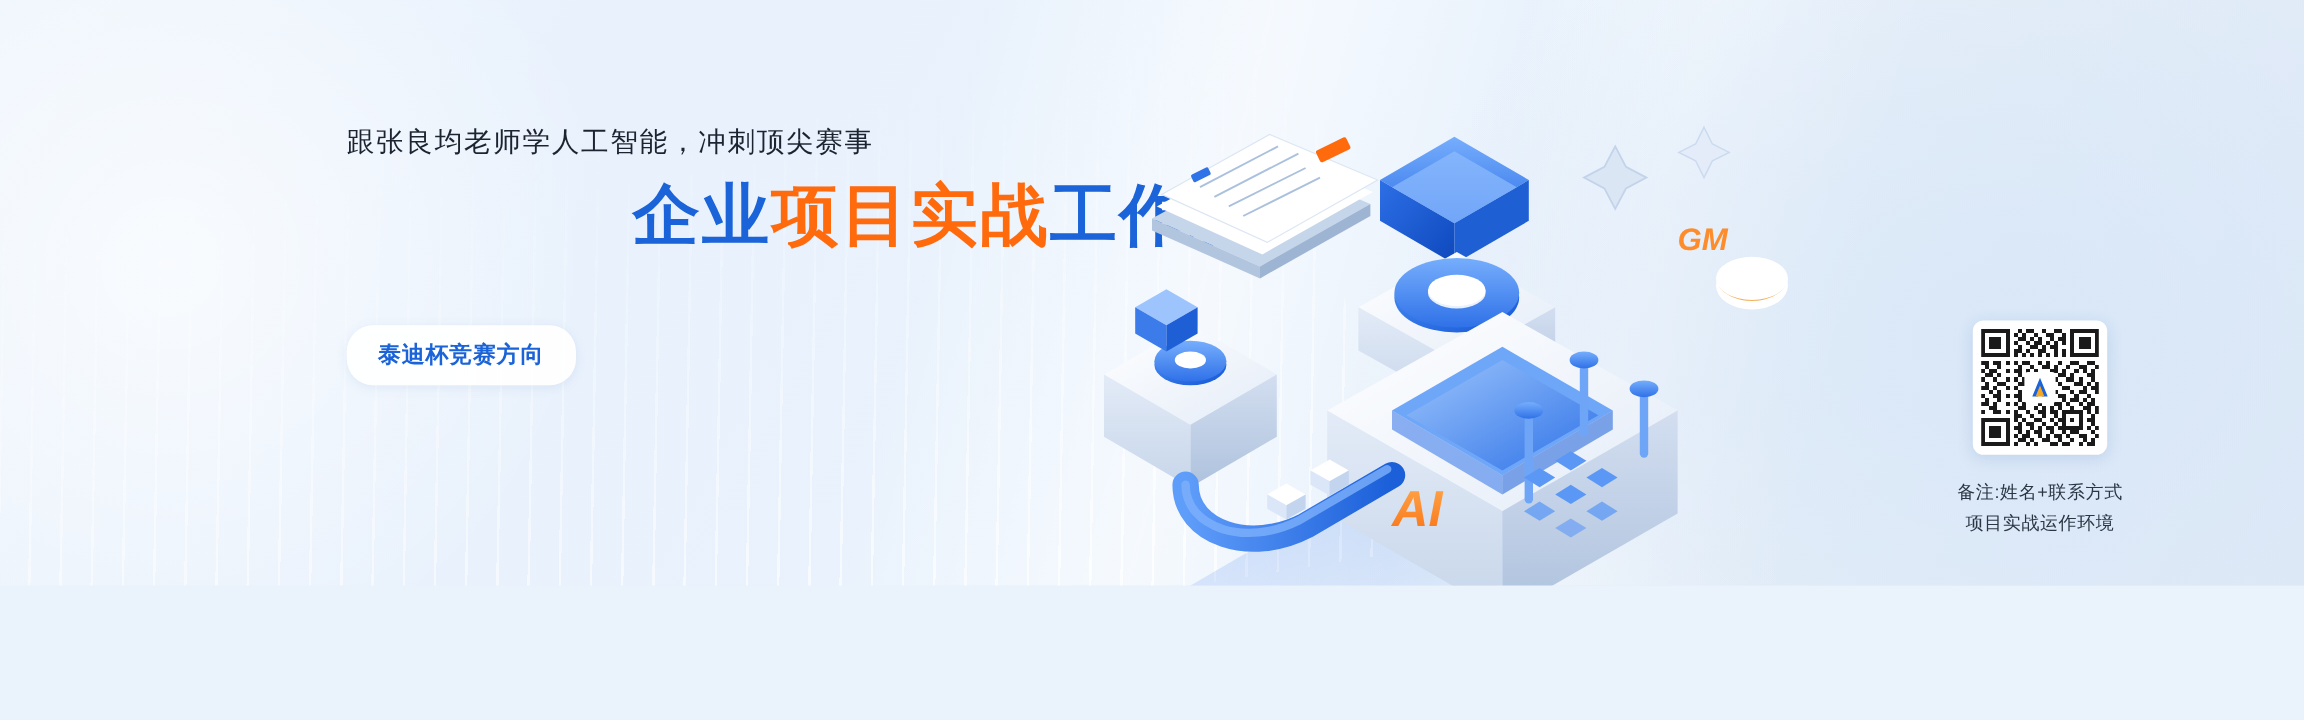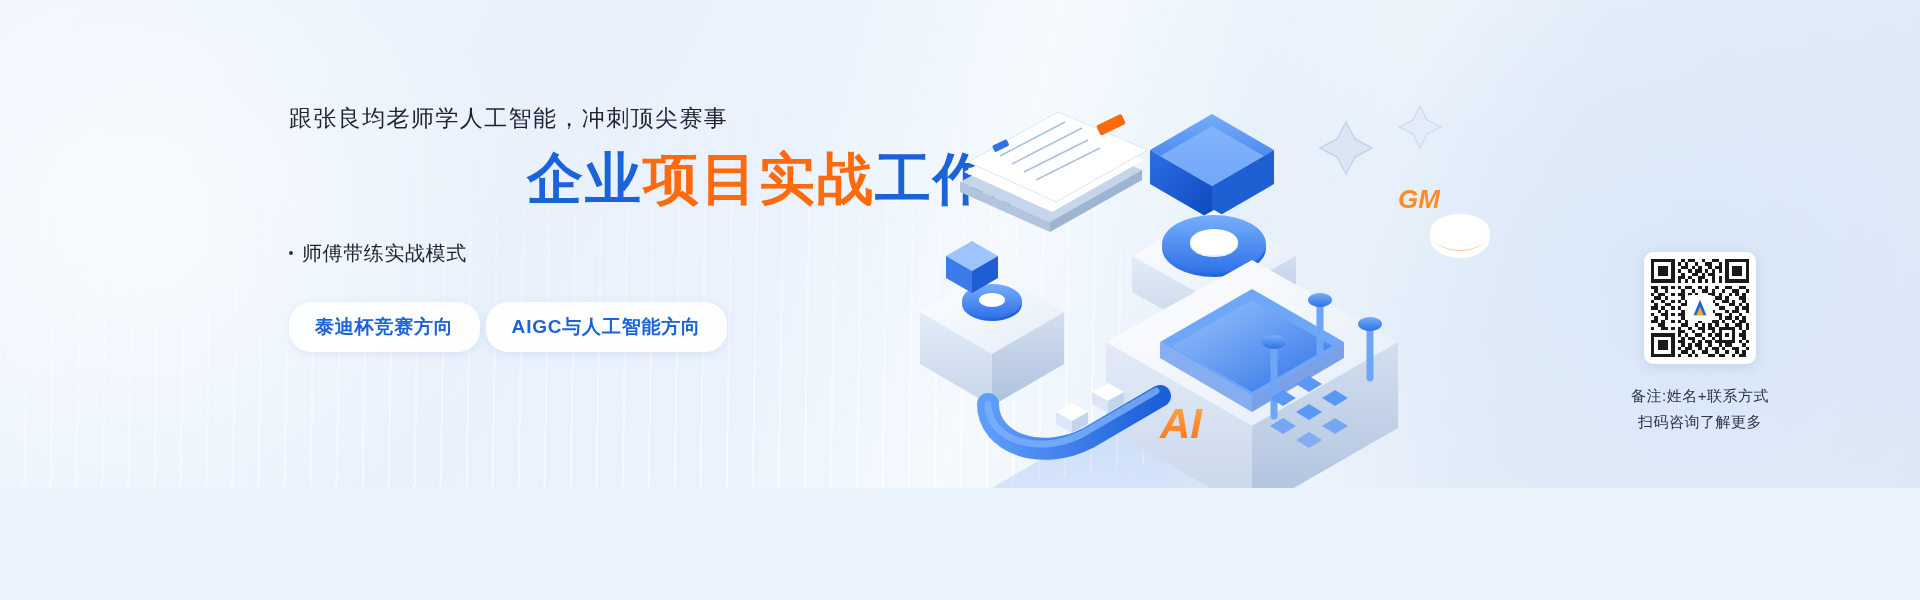--- a/index.html
+++ b/index.html
@@ -70,21 +70,21 @@
   .tag {
     padding:12px 26px; border-radius:22px;
     background:rgba(255,255,255,.92);
     color:#1a63d8; font-size:19px; font-weight:bold;
     letter-spacing:.8px; white-space:nowrap;
     box-shadow:0 2px 10px rgba(60,110,180,.10);
   }
 
   
   .qr-block {
-    position:absolute; left:1615px; top:252px; width:170px;
+    position:absolute; left:1615px; top:267px; width:170px;
     display:flex; flex-direction:column; align-items:center;
   }
   .qr-frame {
     width:112px; height:112px; background:#fff; border-radius:9px;
     padding:7px; box-shadow:0 3px 12px rgba(60,110,180,.16);
     position:relative;
   }
   .qr-canvas { width:100%; height:100%; display:block; }
   .qr-logo {
     position:absolute; left:50%; top:50%; transform:translate(-50%,-50%);
@@ -111,30 +111,25 @@
   <div class="copy">
 
     <div class="subtitle">跟张良均老师学人工智能，冲刺顶尖赛事</div>
 
     <div class="headline">
       <span class="seg-blue">企业</span><span class="seg-orange">项目实战</span><span class="seg-blue">工作坊</span>
     </div>
 
     <div class="features">
       <div class="feature-row">
-        <span class="feature-item">
-          <i class="feature-dot"></i>
-          <span>师傅带练实战模式</span>
-        </span>
       </div>
     </div>
 
     <div class="tags">
       <div class="tag">泰迪杯竞赛方向</div>
-      <div class="tag">AIGC与人工智能方向</div>
     </div>
   </div>
 
   <div class="art">
     <svg viewBox="0 0 740 480" xmlns="http://www.w3.org/2000/svg">
       <defs>
         <linearGradient id="gBlueA" x1="0" y1="0" x2="1" y2="1">
           <stop offset="0" stop-color="#4d90f5"></stop>
             <stop offset="1" stop-color="#1558d6"></stop>
         </linearGradient>
@@ -359,17 +354,17 @@
       </svg>
       <div class="qr-logo">
         <svg viewBox="0 0 24 24" width="22" height="22">
           <path d="M12 3 L19 20 L14 20 L12 13 L10 20 L5 20 Z" fill="#1a63d8"></path>
           <path d="M12 10 L16 20 L8 20 Z" fill="#f5a623"></path>
         </svg>
       </div>
     </div>
     <div class="qr-caption">
       <div>备注:姓名+联系方式</div>
-      <div>扫码咨询了解更多</div>
+      <div>项目实战运作环境</div>
     </div>
   </div>
 
 </div>
 
 </body></html>

